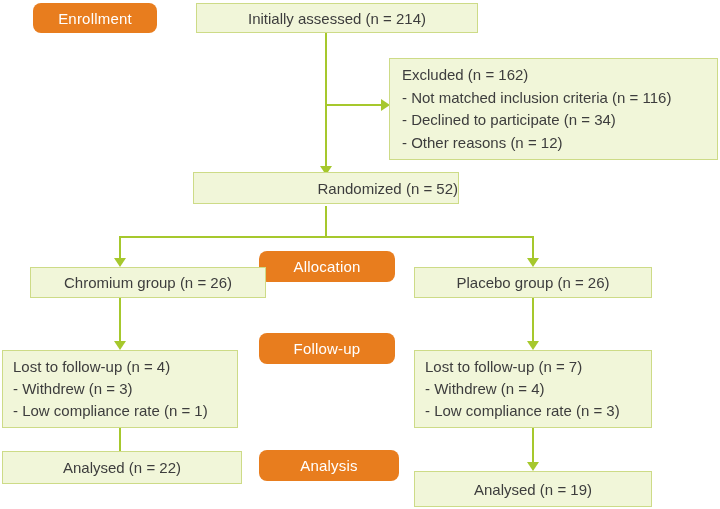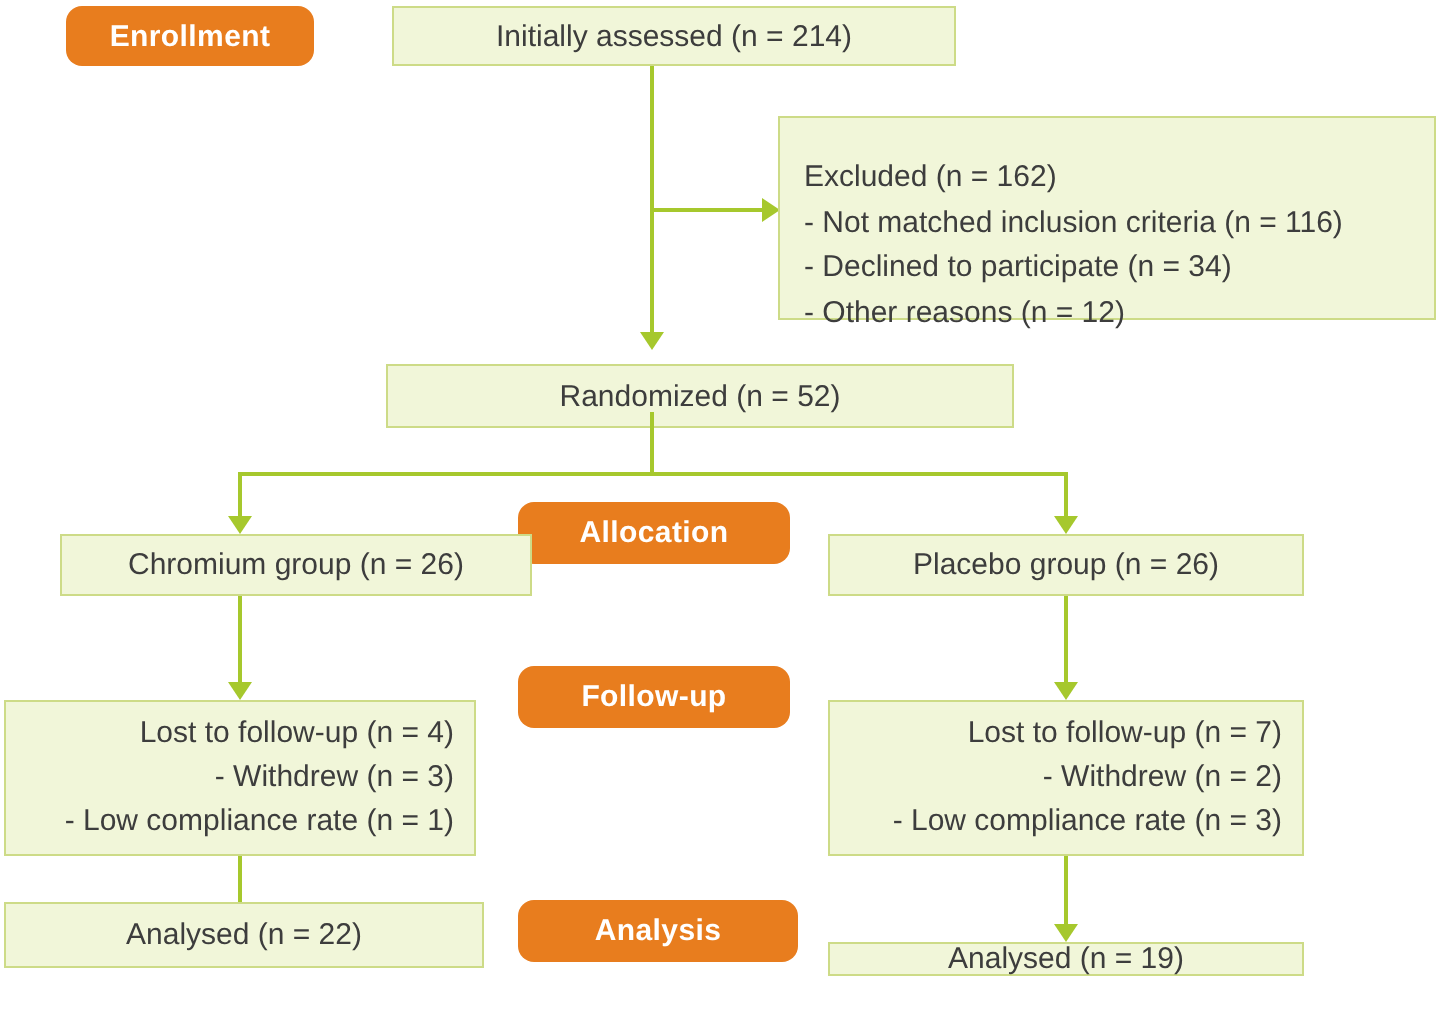--- a/index.html
+++ b/index.html
@@ -16,26 +16,26 @@
   .stage{
     position:relative;width:720px;height:509px;background:var(--bg);
     overflow:hidden;color:var(--text);
   }
   .box{
     position:absolute;background:var(--box-fill);
     border:1.5px solid var(--box-border);
     font-size:15px;color:var(--text);
   }
   .box.center{display:flex;align-items:center;justify-content:center;text-align:center;}
-  .box.multi{padding:19px 12px;line-height:22.5px;text-align:left;}
-  .box.multi3{padding:5px 10px;line-height:22px;text-align:right;}
+  .box.multi{padding:5px 12px;line-height:22.5px;text-align:left;}
+  .box.multi3{padding:5px 10px;line-height:22px;text-align:left;}
   .badge{
     position:absolute;background:var(--badge-bg);color:var(--badge-text);
     border-radius:8px;display:flex;align-items:center;justify-content:center;
-    font-size:15px;font-weight:bold;letter-spacing:.2px;
+    font-size:15px;font-weight:normal;letter-spacing:.2px;
   }
   .vline{position:absolute;width:2px;background:var(--line);}
   .hline{position:absolute;height:2px;background:var(--line);}
   .arrow-down{
     position:absolute;width:0;height:0;
     border-left:6px solid transparent;border-right:6px solid transparent;
     border-top:9px solid var(--line);
   }
   .arrow-right{
     position:absolute;width:0;height:0;
@@ -66,21 +66,21 @@
   <div class="hline" style="left:326px;top:104px;width:56px;"></div>
   <div class="arrow-right" style="left:381px;top:99px;"></div>
 
   <div class="box multi" style="left:389px;top:58px;width:329px;height:102px;">
     <div>Excluded (n = 162)</div>
     <div>- Not matched inclusion criteria (n = 116)</div>
     <div>- Declined to participate (n = 34)</div>
     <div>- Other reasons (n = 12)</div>
   </div>
 
-  <div class="box center" style="left:193px;top:182px;width:314px;height:32px;">
+  <div class="box center" style="left:193px;top:172px;width:266px;height:32px;justify-content:flex-end;">
     <span>Randomized (n = 52)</span>
   </div>
 
   <div class="vline" style="left:325px;top:206px;height:31px;"></div>
   <div class="hline" style="left:119px;top:236px;width:415px;"></div>
   <div class="vline" style="left:119px;top:236px;height:23px;"></div>
   <div class="arrow-down" style="left:114px;top:258px;"></div>
   <div class="vline" style="left:532px;top:236px;height:23px;"></div>
   <div class="arrow-down" style="left:527px;top:258px;"></div>
 
@@ -96,29 +96,29 @@
   <div class="vline" style="left:532px;top:298px;height:44px;"></div>
   <div class="arrow-down" style="left:527px;top:341px;"></div>
 
   <div class="box multi3" style="left:2px;top:350px;width:236px;height:78px;">
     <div>Lost to follow-up (n = 4)</div>
     <div>- Withdrew (n = 3)</div>
     <div>- Low compliance rate (n = 1)</div>
   </div>
   <div class="box multi3" style="left:414px;top:350px;width:238px;height:78px;">
     <div>Lost to follow-up (n = 7)</div>
-    <div>- Withdrew (n = 2)</div>
+    <div>- Withdrew (n = 4)</div>
     <div>- Low compliance rate (n = 3)</div>
   </div>
 
   <div class="vline" style="left:119px;top:428px;height:35px;"></div>
   <div class="arrow-down" style="left:114px;top:462px;"></div>
   <div class="vline" style="left:532px;top:428px;height:35px;"></div>
   <div class="arrow-down" style="left:527px;top:462px;"></div>
 
   <div class="box center" style="left:2px;top:451px;width:240px;height:33px;">
     <span>Analysed (n = 22)</span>
   </div>
-  <div class="box center" style="left:414px;top:471px;width:238px;height:17px;">
+  <div class="box center" style="left:414px;top:471px;width:238px;height:36px;">
     <span>Analysed (n = 19)</span>
   </div>
 
 </div>
 
 </body></html>

